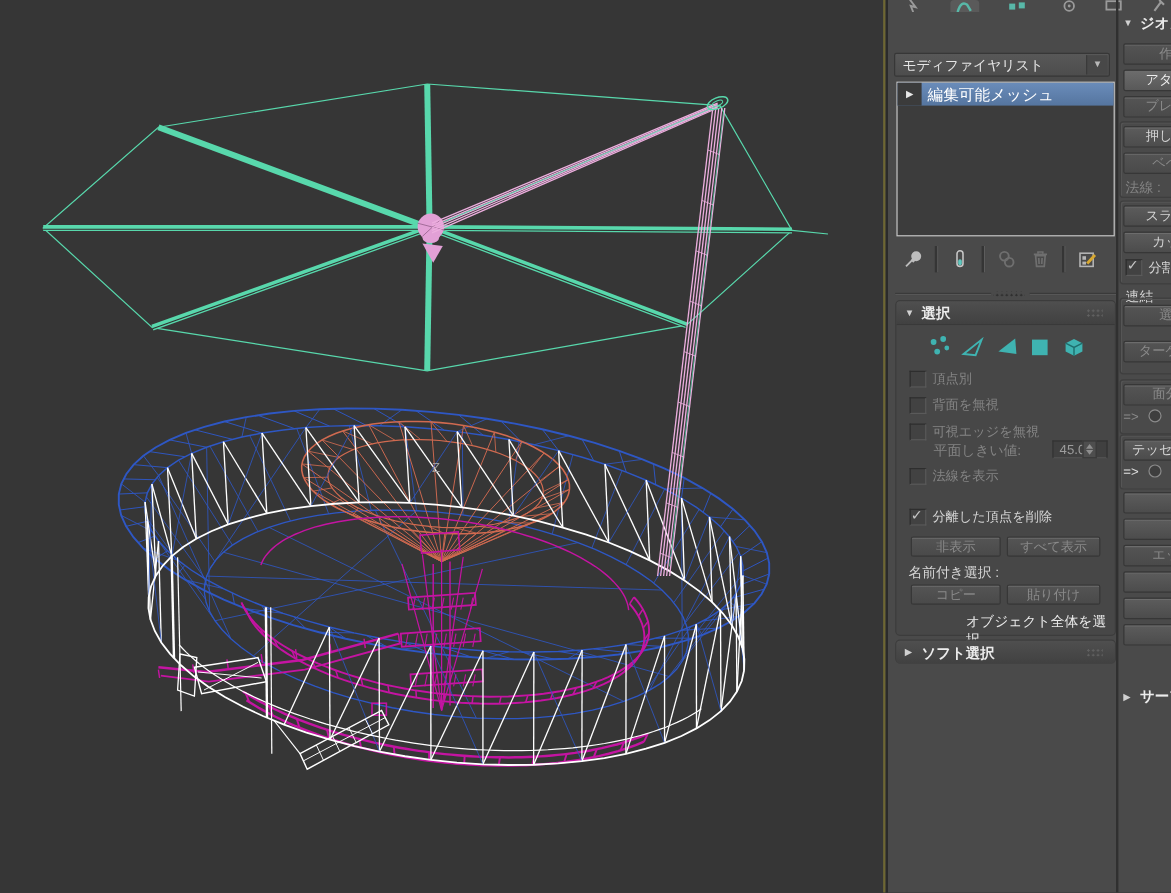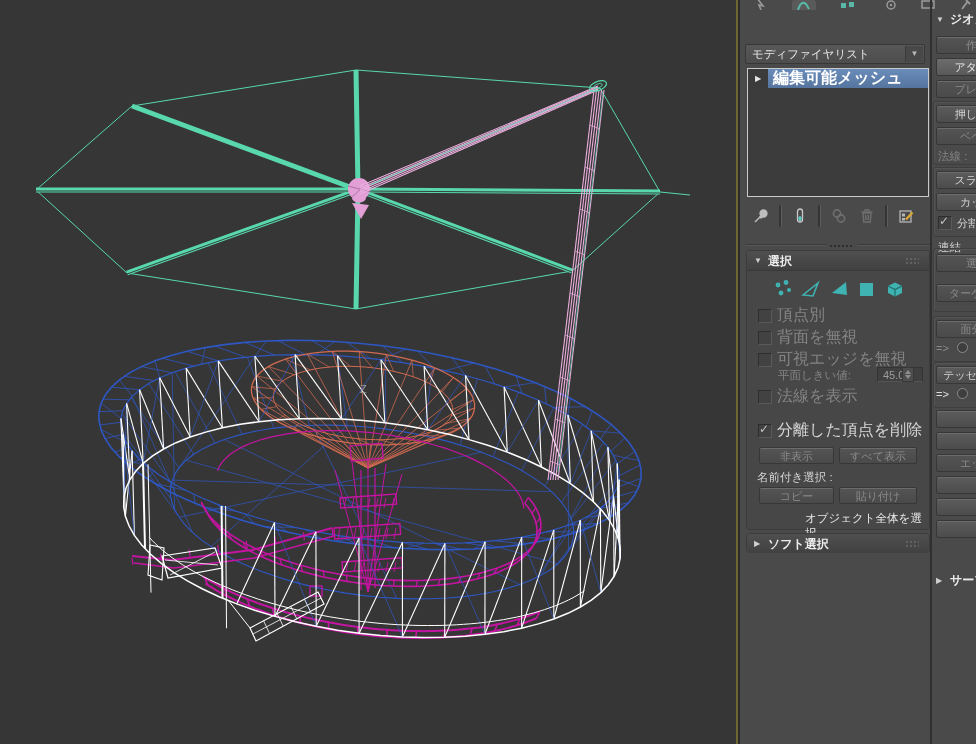--- a/index.html
+++ b/index.html
@@ -30,21 +30,21 @@
              box-sizing:border-box;}
   #mod-combo .lbl{position:absolute;left:6px;top:2px;font-size:11.5px;color:#e6e6e6;}
   #mod-combo .dd{position:absolute;right:1px;top:1px;width:17px;height:16px;background:#484848;
                  border-left:1px solid #3a3a3a;text-align:center;color:#b8b8b8;font-size:8px;line-height:16px;}
   
   #stack{position:absolute;left:7px;top:68px;width:182px;height:129px;background:#3c3c3c;
          border:1px solid #c9c9c9;box-sizing:border-box;}
   .stackrow{position:relative;height:19px;background:linear-gradient(#6a8cba,#55759f);display:flex;align-items:center;}
   .stackrow .arr{width:20px;height:19px;background:#3b3b3b;color:#e8e8e8;font-size:8px;
                  text-align:center;line-height:19px;flex:0 0 20px;}
-  .stackrow .txt{color:#ffffff;font-size:16px;padding-left:5px;white-space:nowrap;font-weight:bold;}
+  .stackrow .txt{color:#ffffff;font-size:13px;padding-left:5px;white-space:nowrap;}
   
   #stack-tools{position:absolute;left:7px;top:202px;width:182px;height:28px;display:flex;align-items:center;}
   .tool{width:22px;height:22px;margin:0 3px;display:flex;align-items:center;justify-content:center;}
   .toolsep{width:2px;height:22px;background:#353535;border-right:1px solid #5d5d5d;margin:0 4px;}
   
   #splitter{position:absolute;left:6px;top:242px;width:184px;height:6px;}
   #splitter .ln{position:absolute;top:2px;height:1px;background:#3a3a3a;border-bottom:1px solid #575757;}
   #splitter .dots{position:absolute;left:82px;top:1px;width:26px;height:4px;
       background-image:radial-gradient(#2e2e2e 1px,transparent 1.1px);background-size:4px 4px;background-position:1px 1px;}
   
@@ -57,21 +57,21 @@
       background-image:radial-gradient(#616161 1px,transparent 1.1px);background-size:4px 4px;}
   .collapsed{border-radius:4px;}
   .collapsed .ro-head{border-radius:3px;border-bottom:none;}
   
   #subobj-icons{position:absolute;left:24px;top:26px;width:136px;height:26px;display:flex;justify-content:space-between;}
   .soicon{width:24px;height:24px;display:flex;align-items:center;justify-content:center;}
   .cbrow{position:absolute;left:11px;height:15px;display:flex;align-items:center;}
   .cb{width:12px;height:12px;background:#424242;border:1px solid #2e2e2e;border-bottom-color:#5a5a5a;
       border-right-color:#5a5a5a;margin-right:5px;position:relative;flex:0 0 12px;}
   .cb .chk{position:absolute;left:0px;top:-3px;color:#c4c4c4;font-size:12px;}
-  .cbrow .cblbl{font-size:16px;}
+  .cbrow .cblbl{font-size:11px;}
   .dis{color:#848484;}
   .en{color:#d6d6d6;}
   .spinrow{position:absolute;height:16px;left:0;width:184px;}
   .spinrow .slbl{position:absolute;right:80px;font-size:11.5px;text-align:right;top:1px;}
   .spinfield{position:absolute;left:108px;width:46px;height:15px;background:#404040;
              border:1px solid #333;border-bottom-color:#555;color:#9d9d9d;font-size:11px;
              line-height:15px;padding-left:5px;box-sizing:border-box;margin-left:22px;}
   .spinner{position:absolute;left:155px;width:12px;height:15px;background:#4e4e4e;border:1px solid #383838;box-sizing:border-box;}
   .spinner i{position:absolute;left:2px;width:0;height:0;border-left:3px solid transparent;border-right:3px solid transparent;}
   .spinner .up{top:2px;border-bottom:4px solid #8e8e8e;}

